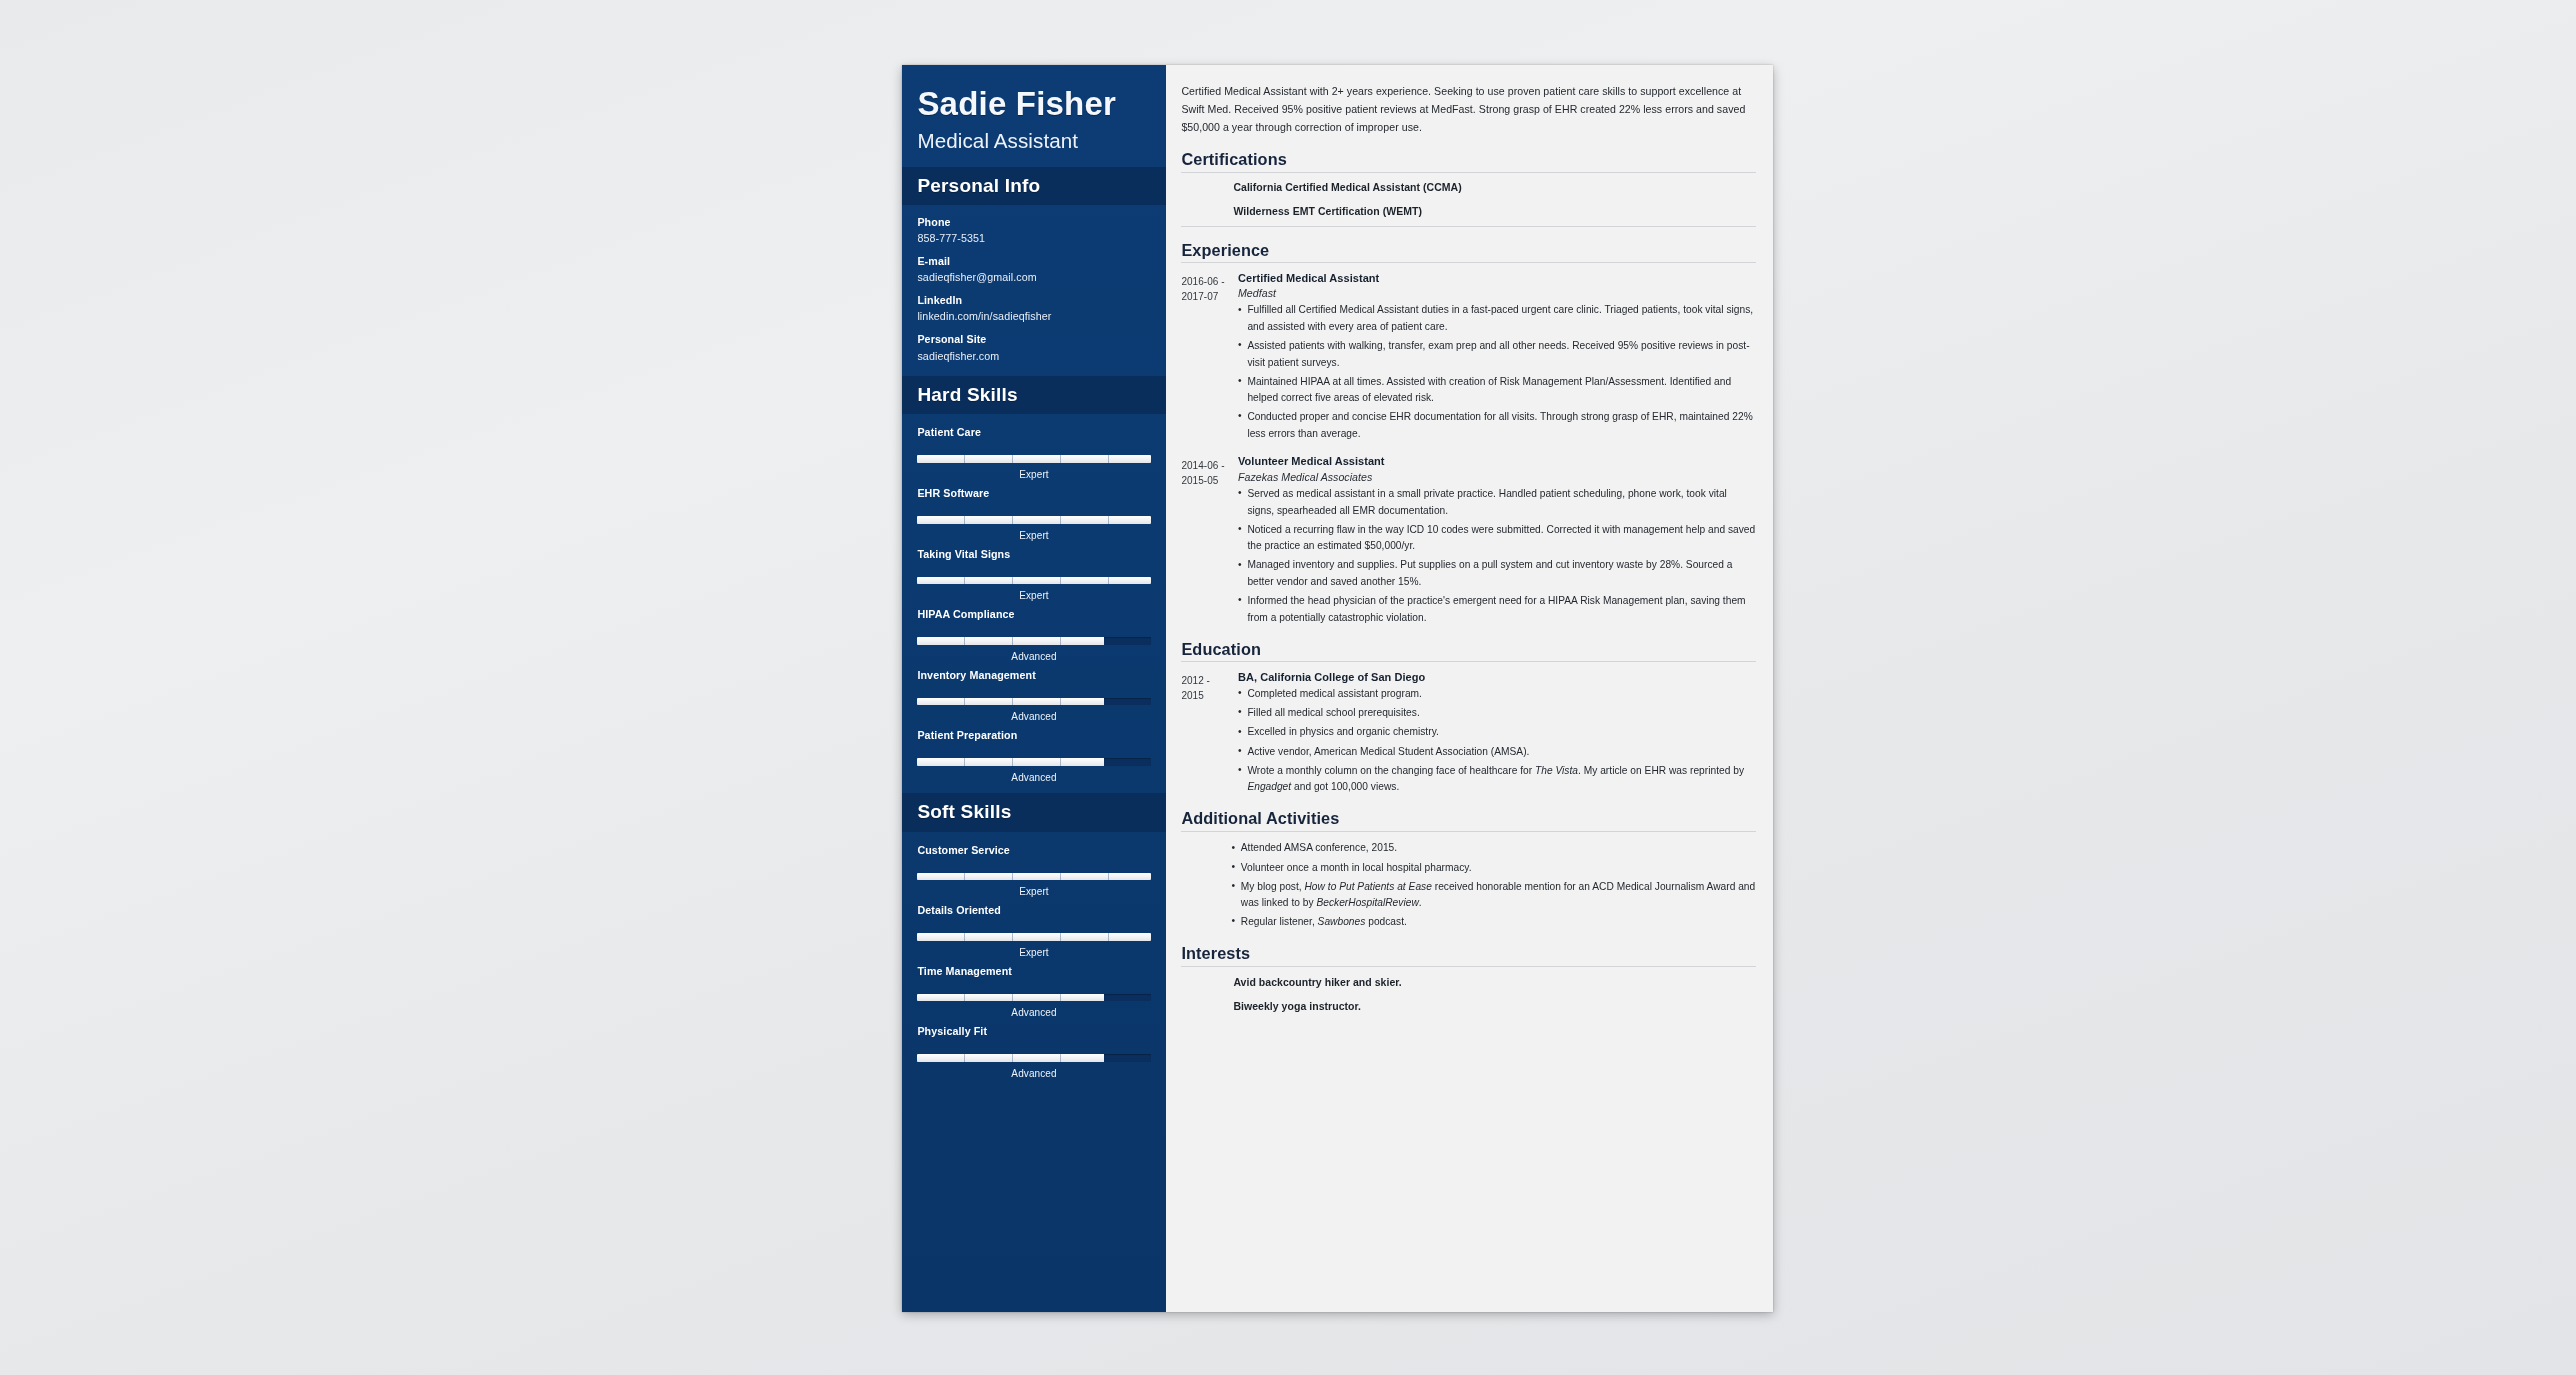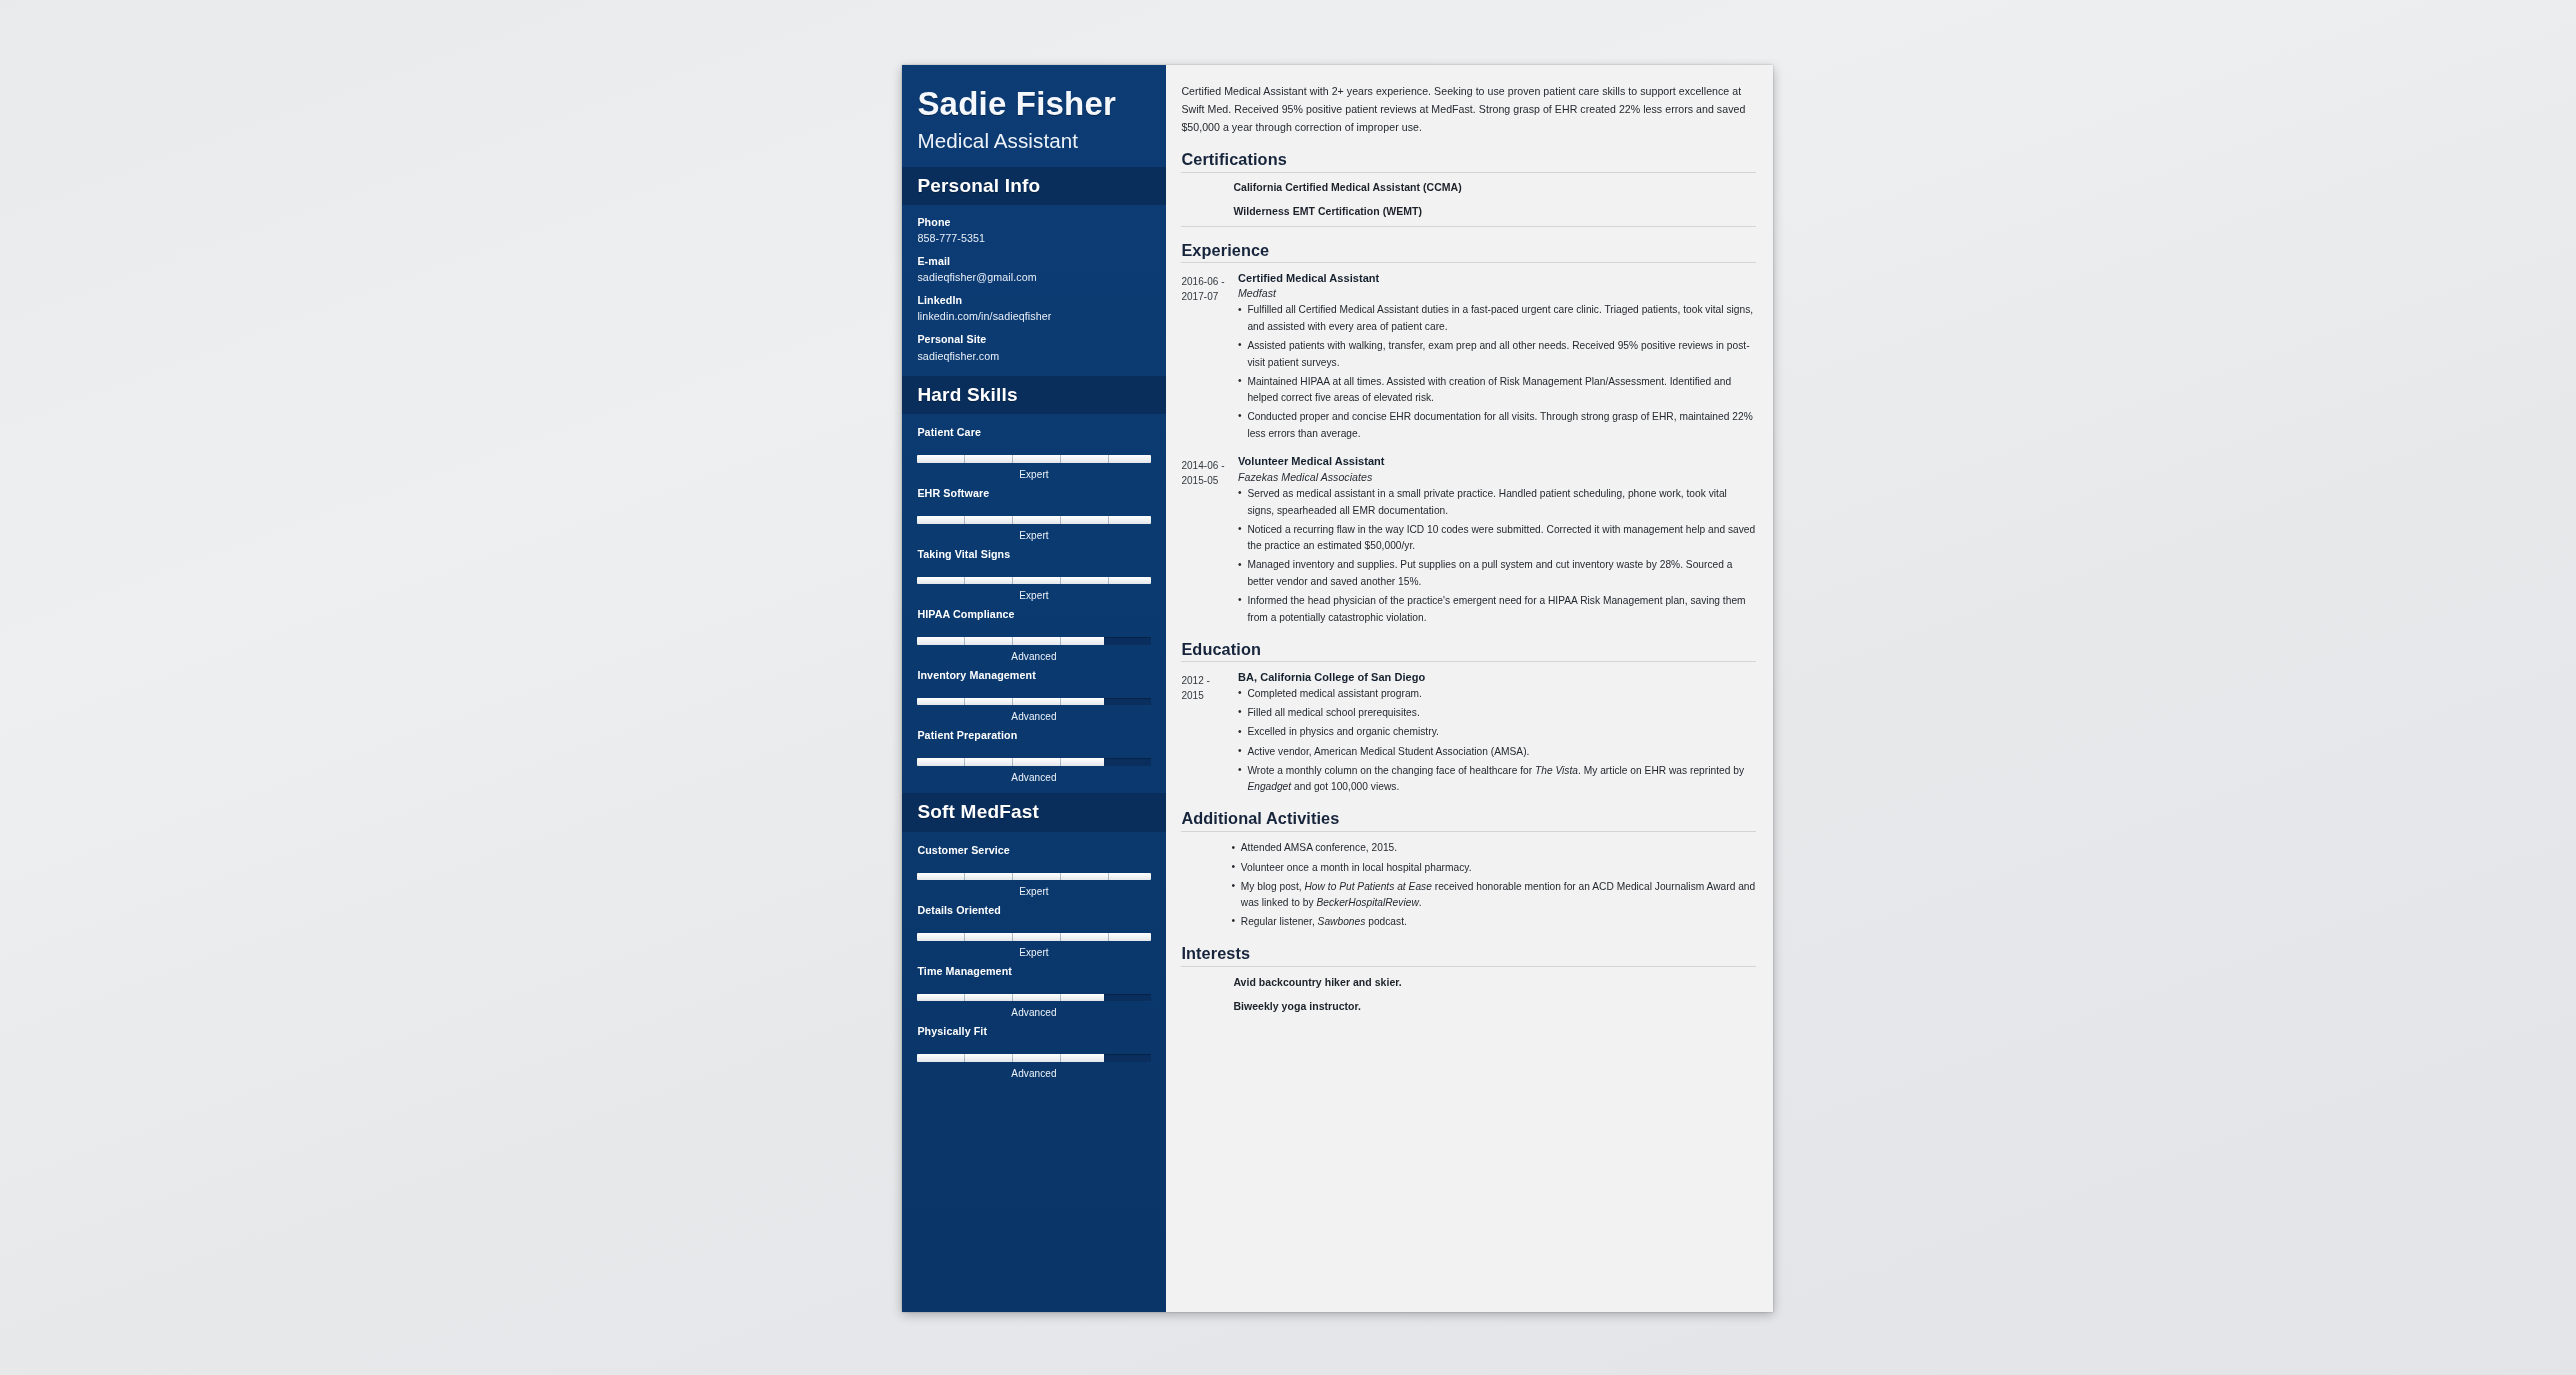--- a/index.html
+++ b/index.html
@@ -297,21 +297,21 @@
         <div class="skill">
           <div class="skill-name">Patient Preparation</div>
           <div class="bar-track">
             <div class="bar-fill" style="width: 80%;"></div>
             <div class="bar-ticks"></div>
           </div>
           <div class="skill-level">Advanced</div>
         </div>
       </div>
 
-    <div class="sb-head">Soft MedFast</div>
+    <div class="sb-head">Soft Skills</div>
     <div class="sb-body skills" id="soft-skills-list">
         <div class="skill">
           <div class="skill-name">Customer Service</div>
           <div class="bar-track">
             <div class="bar-fill" style="width: 100%;"></div>
             <div class="bar-ticks"></div>
           </div>
           <div class="skill-level">Expert</div>
         </div>
         <div class="skill">

